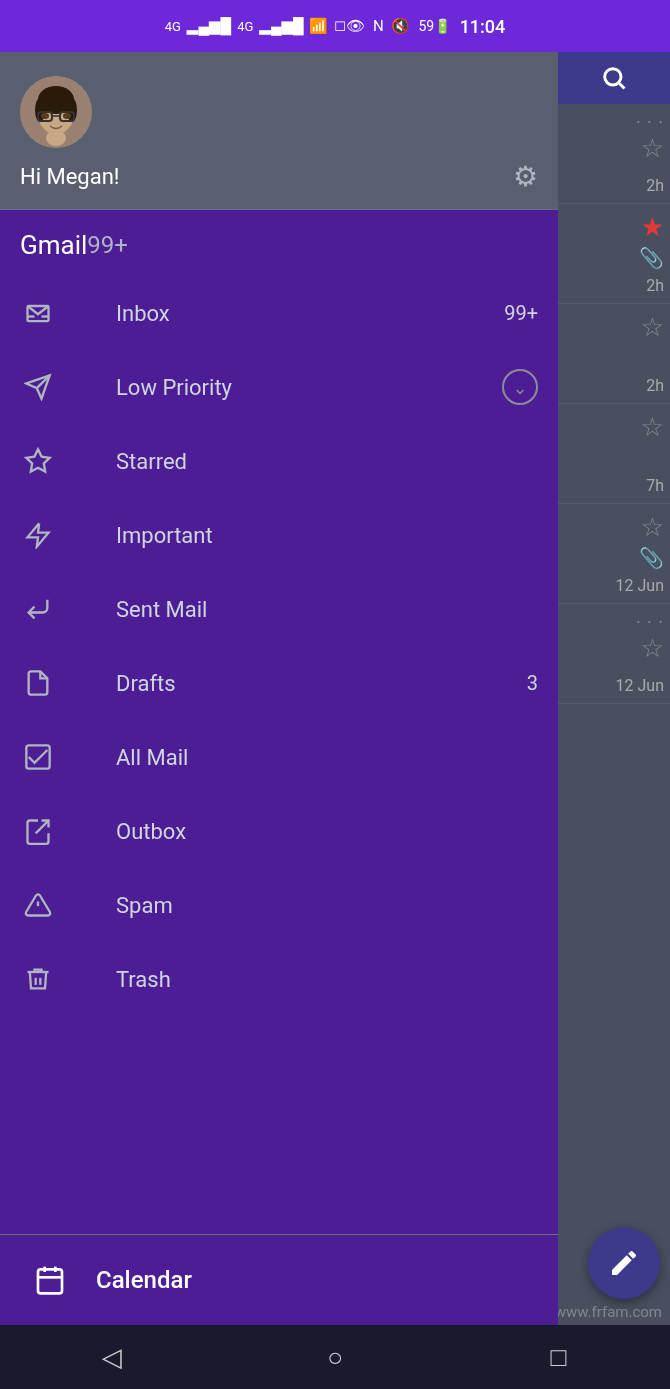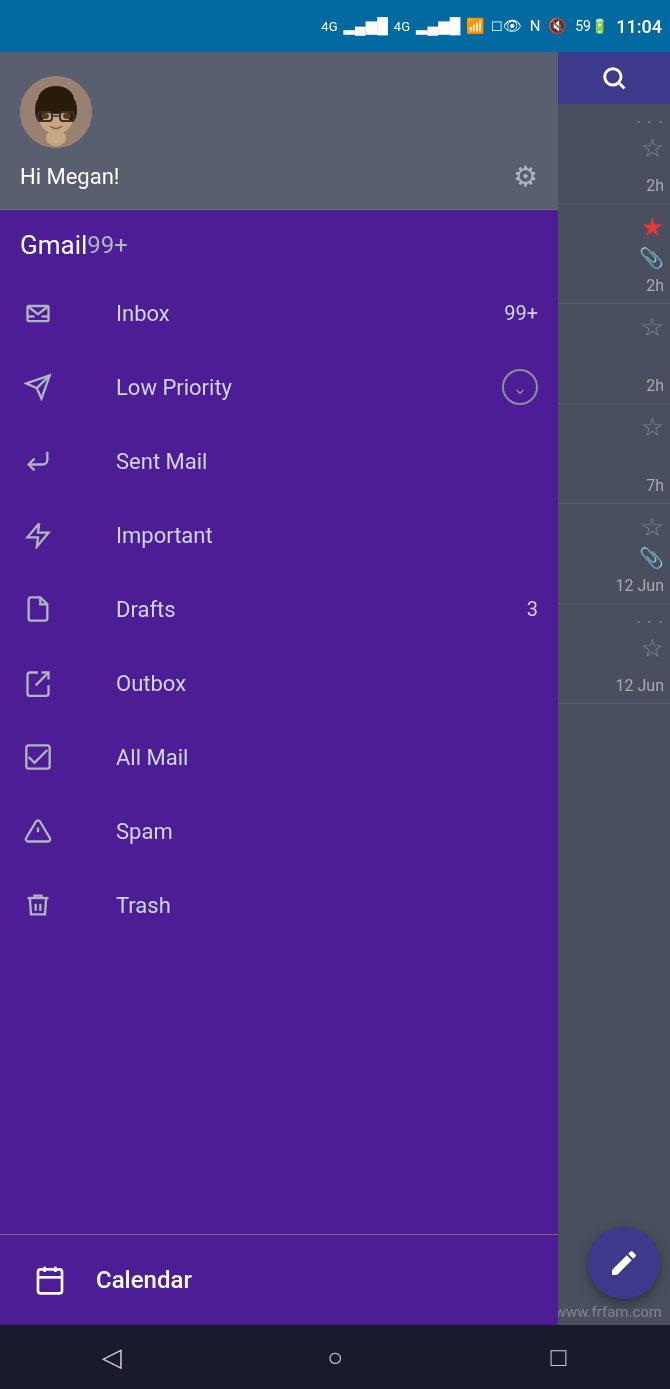--- a/index.html
+++ b/index.html
@@ -10,25 +10,25 @@
       font-family: 'Roboto', Arial, sans-serif;
       background: #5a5f70;
       overflow: hidden;
       position: relative;
     }
 
     
     .status-bar {
       width: 100%;
       height: 52px;
-      background: #0369a1;
-      display: flex;
-      align-items: center;
-      justify-content: flex-end;
-      padding: 0 8px;
+      background: #6d28d9;
+      display: flex;
+      align-items: center;
+      justify-content: center;
+      padding: 0 0;
       color: white;
       font-size: 15px;
     }
     .status-left {
       display: flex;
       align-items: center;
       gap: 6px;
     }
     .status-right {
       display: flex;
@@ -408,70 +408,78 @@
             <line x1="22" y1="2" x2="11" y2="13"></line>
             <polygon points="22 2 15 22 11 13 2 9 22 2"></polygon>
           </svg>
         </div>
         <span class="nav-label">Low Priority</span>
         <div class="nav-chevron">
           <span>⌄</span>
         </div>
       </div>
 
+      <div class="nav-item">
+        <div class="nav-icon">
+          <svg width="28" height="28" viewBox="0 0 24 24" fill="none" stroke="#b0b5c0" stroke-width="2">
+            <polygon points="12 2 15.09 8.26 22 9.27 17 14.14 18.18 21.02 12 17.77 5.82 21.02 7 14.14 2 9.27 8.91 8.26 12 2"></polygon>
+          </svg>
+        </div>
+        <span class="nav-label">Starred</span>
+      </div>
+
+      <div class="nav-item">
+        <div class="nav-icon">
+          <svg width="28" height="28" viewBox="0 0 24 24" fill="none" stroke="#b0b5c0" stroke-width="2">
+            <polyline points="13 2 3 14 12 14 11 22 21 10 12 10 13 2"></polyline>
+          </svg>
+        </div>
+        <span class="nav-label">Important</span>
+      </div>
 
       <div class="nav-item">
         <div class="nav-icon">
           <svg width="28" height="28" viewBox="0 0 24 24" fill="none" stroke="#b0b5c0" stroke-width="2">
             <polyline points="9 10 4 15 9 20"></polyline>
             <path d="M20 4v7a4 4 0 0 1-4 4H4"></path>
           </svg>
         </div>
         <span class="nav-label">Sent Mail</span>
       </div>
 
       <div class="nav-item">
         <div class="nav-icon">
           <svg width="28" height="28" viewBox="0 0 24 24" fill="none" stroke="#b0b5c0" stroke-width="2">
-            <polyline points="13 2 3 14 12 14 11 22 21 10 12 10 13 2"></polyline>
-          </svg>
-        </div>
-        <span class="nav-label">Important</span>
-      </div>
-
-      <div class="nav-item">
-        <div class="nav-icon">
-          <svg width="28" height="28" viewBox="0 0 24 24" fill="none" stroke="#b0b5c0" stroke-width="2">
             <path d="M14 2H6a2 2 0 0 0-2 2v16a2 2 0 0 0 2 2h12a2 2 0 0 0 2-2V8z"></path>
             <polyline points="14 2 14 8 20 8"></polyline>
           </svg>
         </div>
         <span class="nav-label">Drafts</span>
         <span class="nav-badge">3</span>
+      </div>
+
+      <div class="nav-item">
+        <div class="nav-icon">
+          <svg width="28" height="28" viewBox="0 0 24 24" fill="none" stroke="#b0b5c0" stroke-width="2">
+            <polyline points="20 6 9 17 4 12"></polyline>
+            <rect x="2" y="2" width="20" height="20" rx="2"></rect>
+          </svg>
+        </div>
+        <span class="nav-label">All Mail</span>
       </div>
 
       <div class="nav-item">
         <div class="nav-icon">
           <svg width="28" height="28" viewBox="0 0 24 24" fill="none" stroke="#b0b5c0" stroke-width="2">
             <polyline points="15 3 21 3 21 9"></polyline>
             <path d="M10 14L21 3"></path>
             <path d="M21 14v7a2 2 0 0 1-2 2H5a2 2 0 0 1-2-2V5a2 2 0 0 1 2-2h7"></path>
           </svg>
         </div>
         <span class="nav-label">Outbox</span>
-      </div>
-
-      <div class="nav-item">
-        <div class="nav-icon">
-          <svg width="28" height="28" viewBox="0 0 24 24" fill="none" stroke="#b0b5c0" stroke-width="2">
-            <polyline points="20 6 9 17 4 12"></polyline>
-            <rect x="2" y="2" width="20" height="20" rx="2"></rect>
-          </svg>
-        </div>
-        <span class="nav-label">All Mail</span>
       </div>
 
       <div class="nav-item">
         <div class="nav-icon">
           <svg width="28" height="28" viewBox="0 0 24 24" fill="none" stroke="#b0b5c0" stroke-width="2">
             <path d="M10.29 3.86L1.82 18a2 2 0 0 0 1.71 3h16.94a2 2 0 0 0 1.71-3L13.71 3.86a2 2 0 0 0-3.42 0z"></path>
             <line x1="12" y1="9" x2="12" y2="13"></line>
             <line x1="12" y1="17" x2="12.01" y2="17"></line>
           </svg>
         </div>

